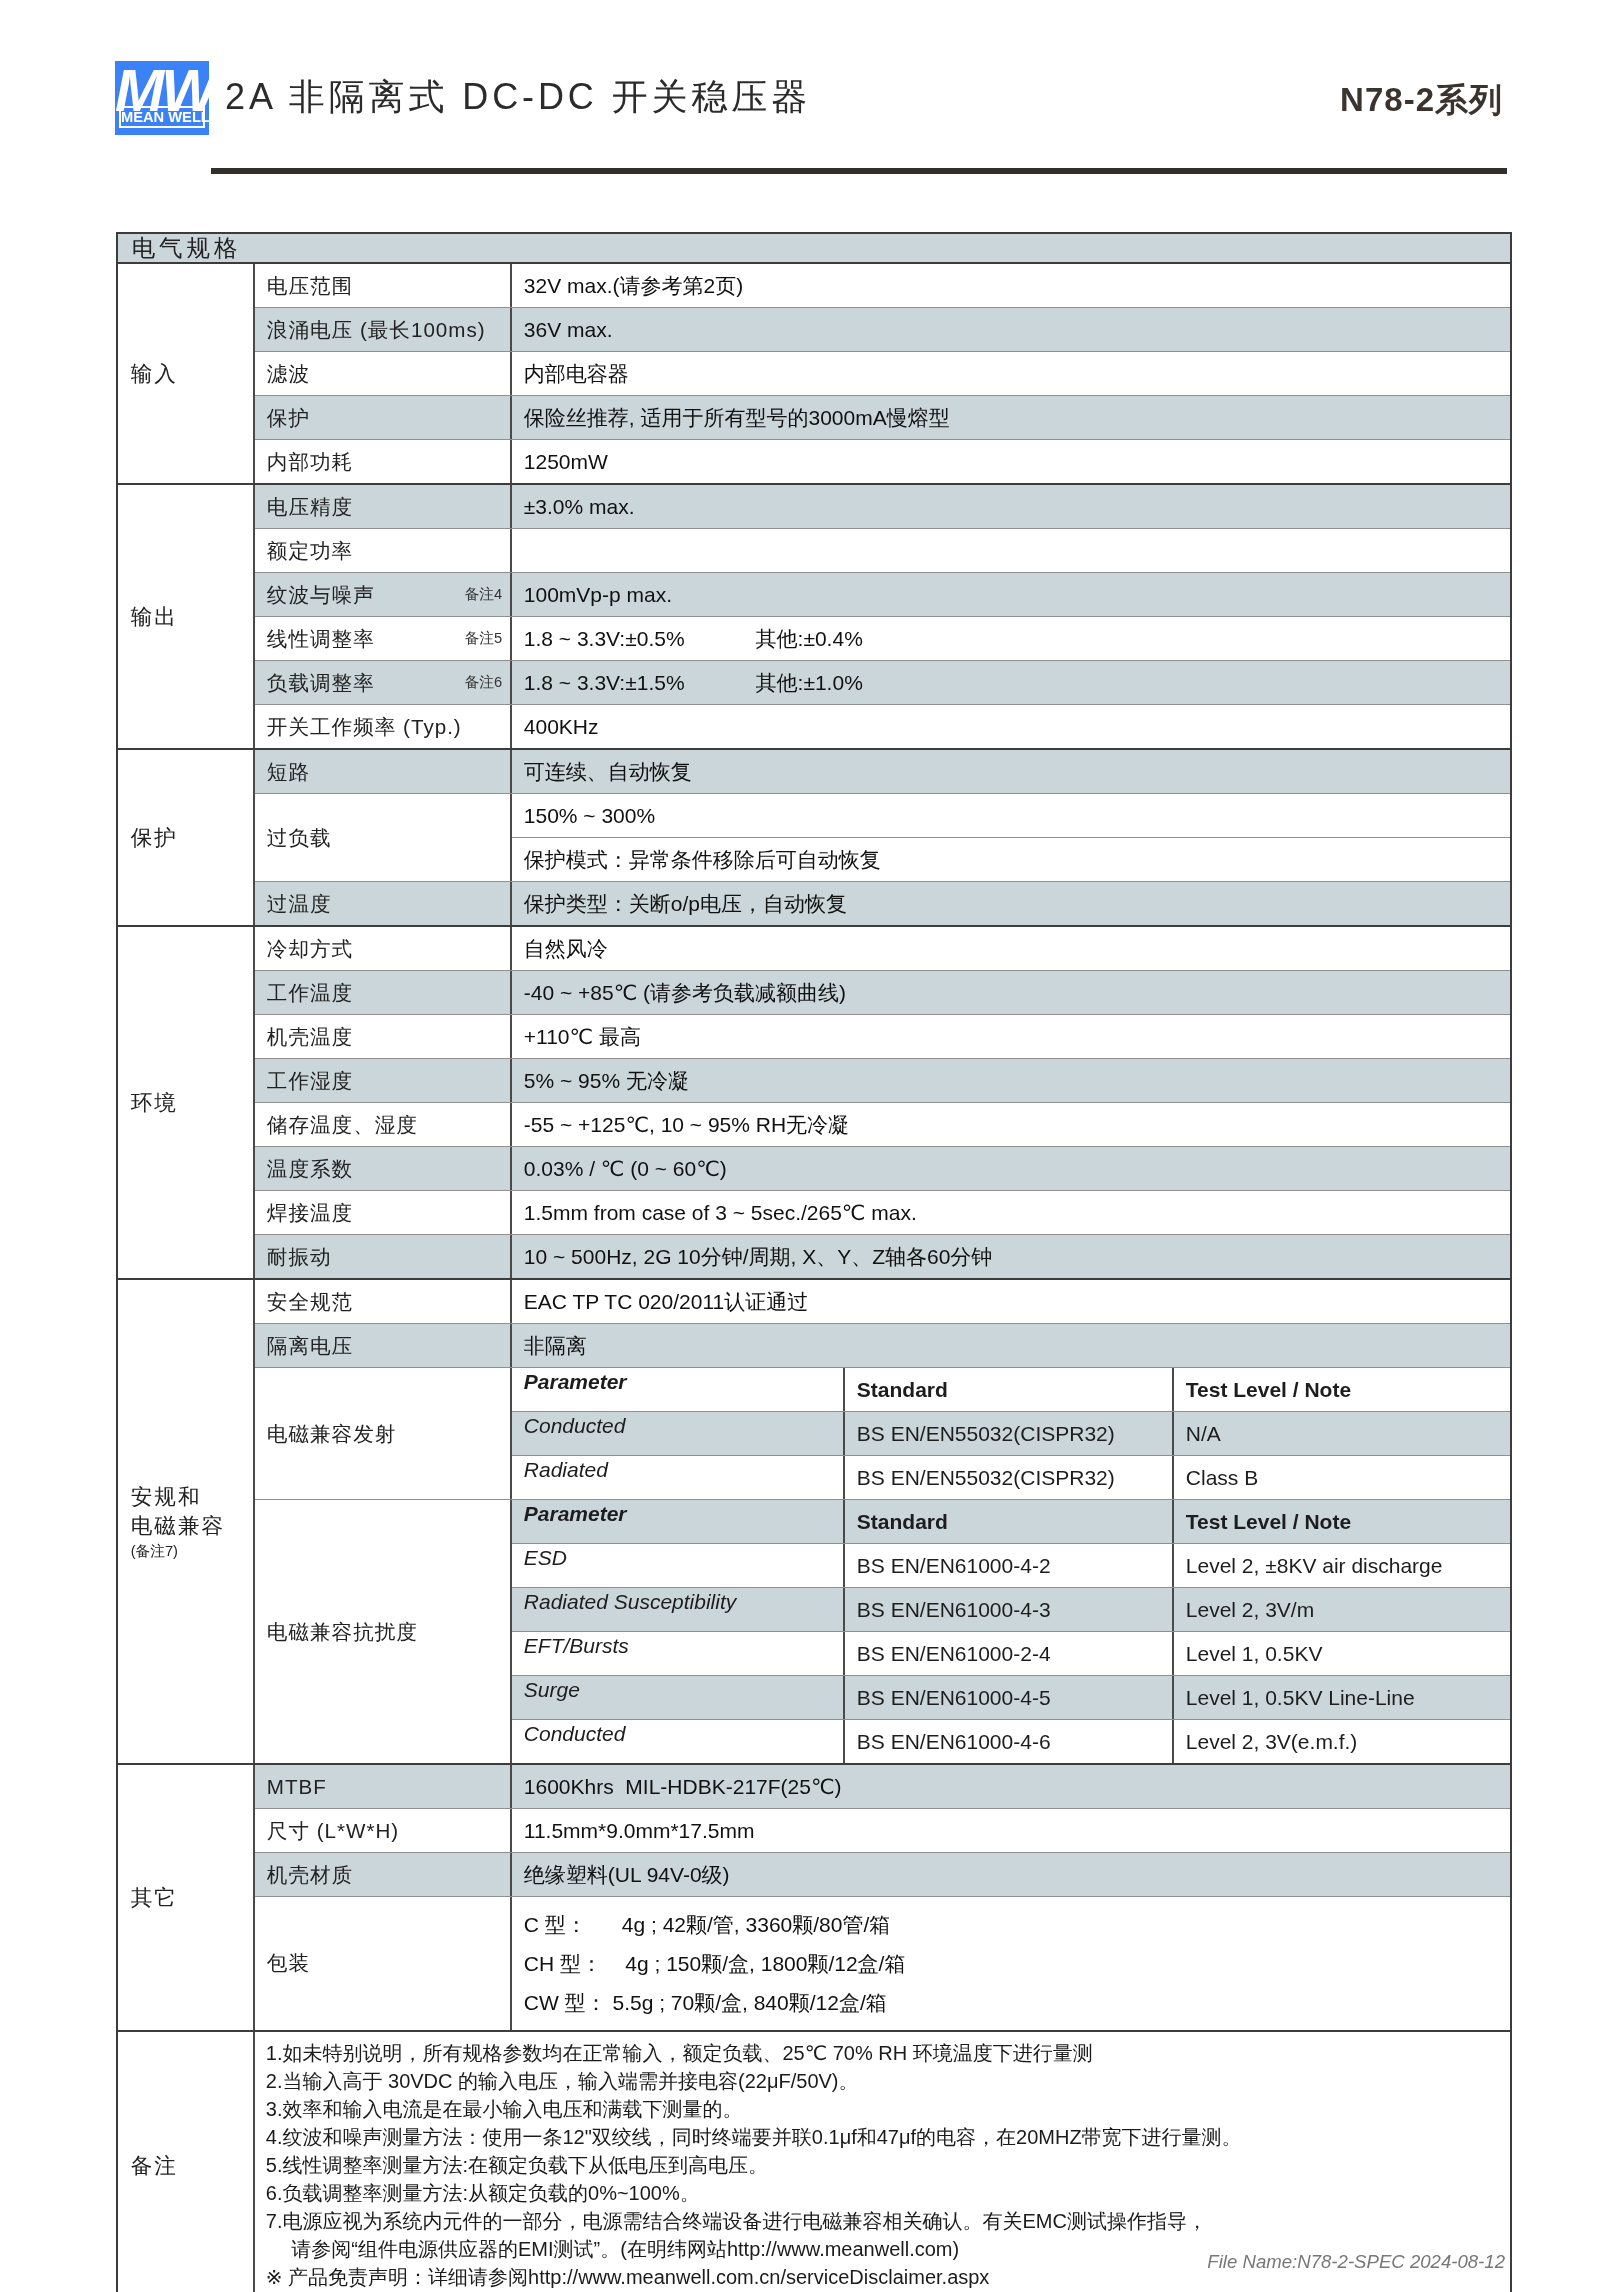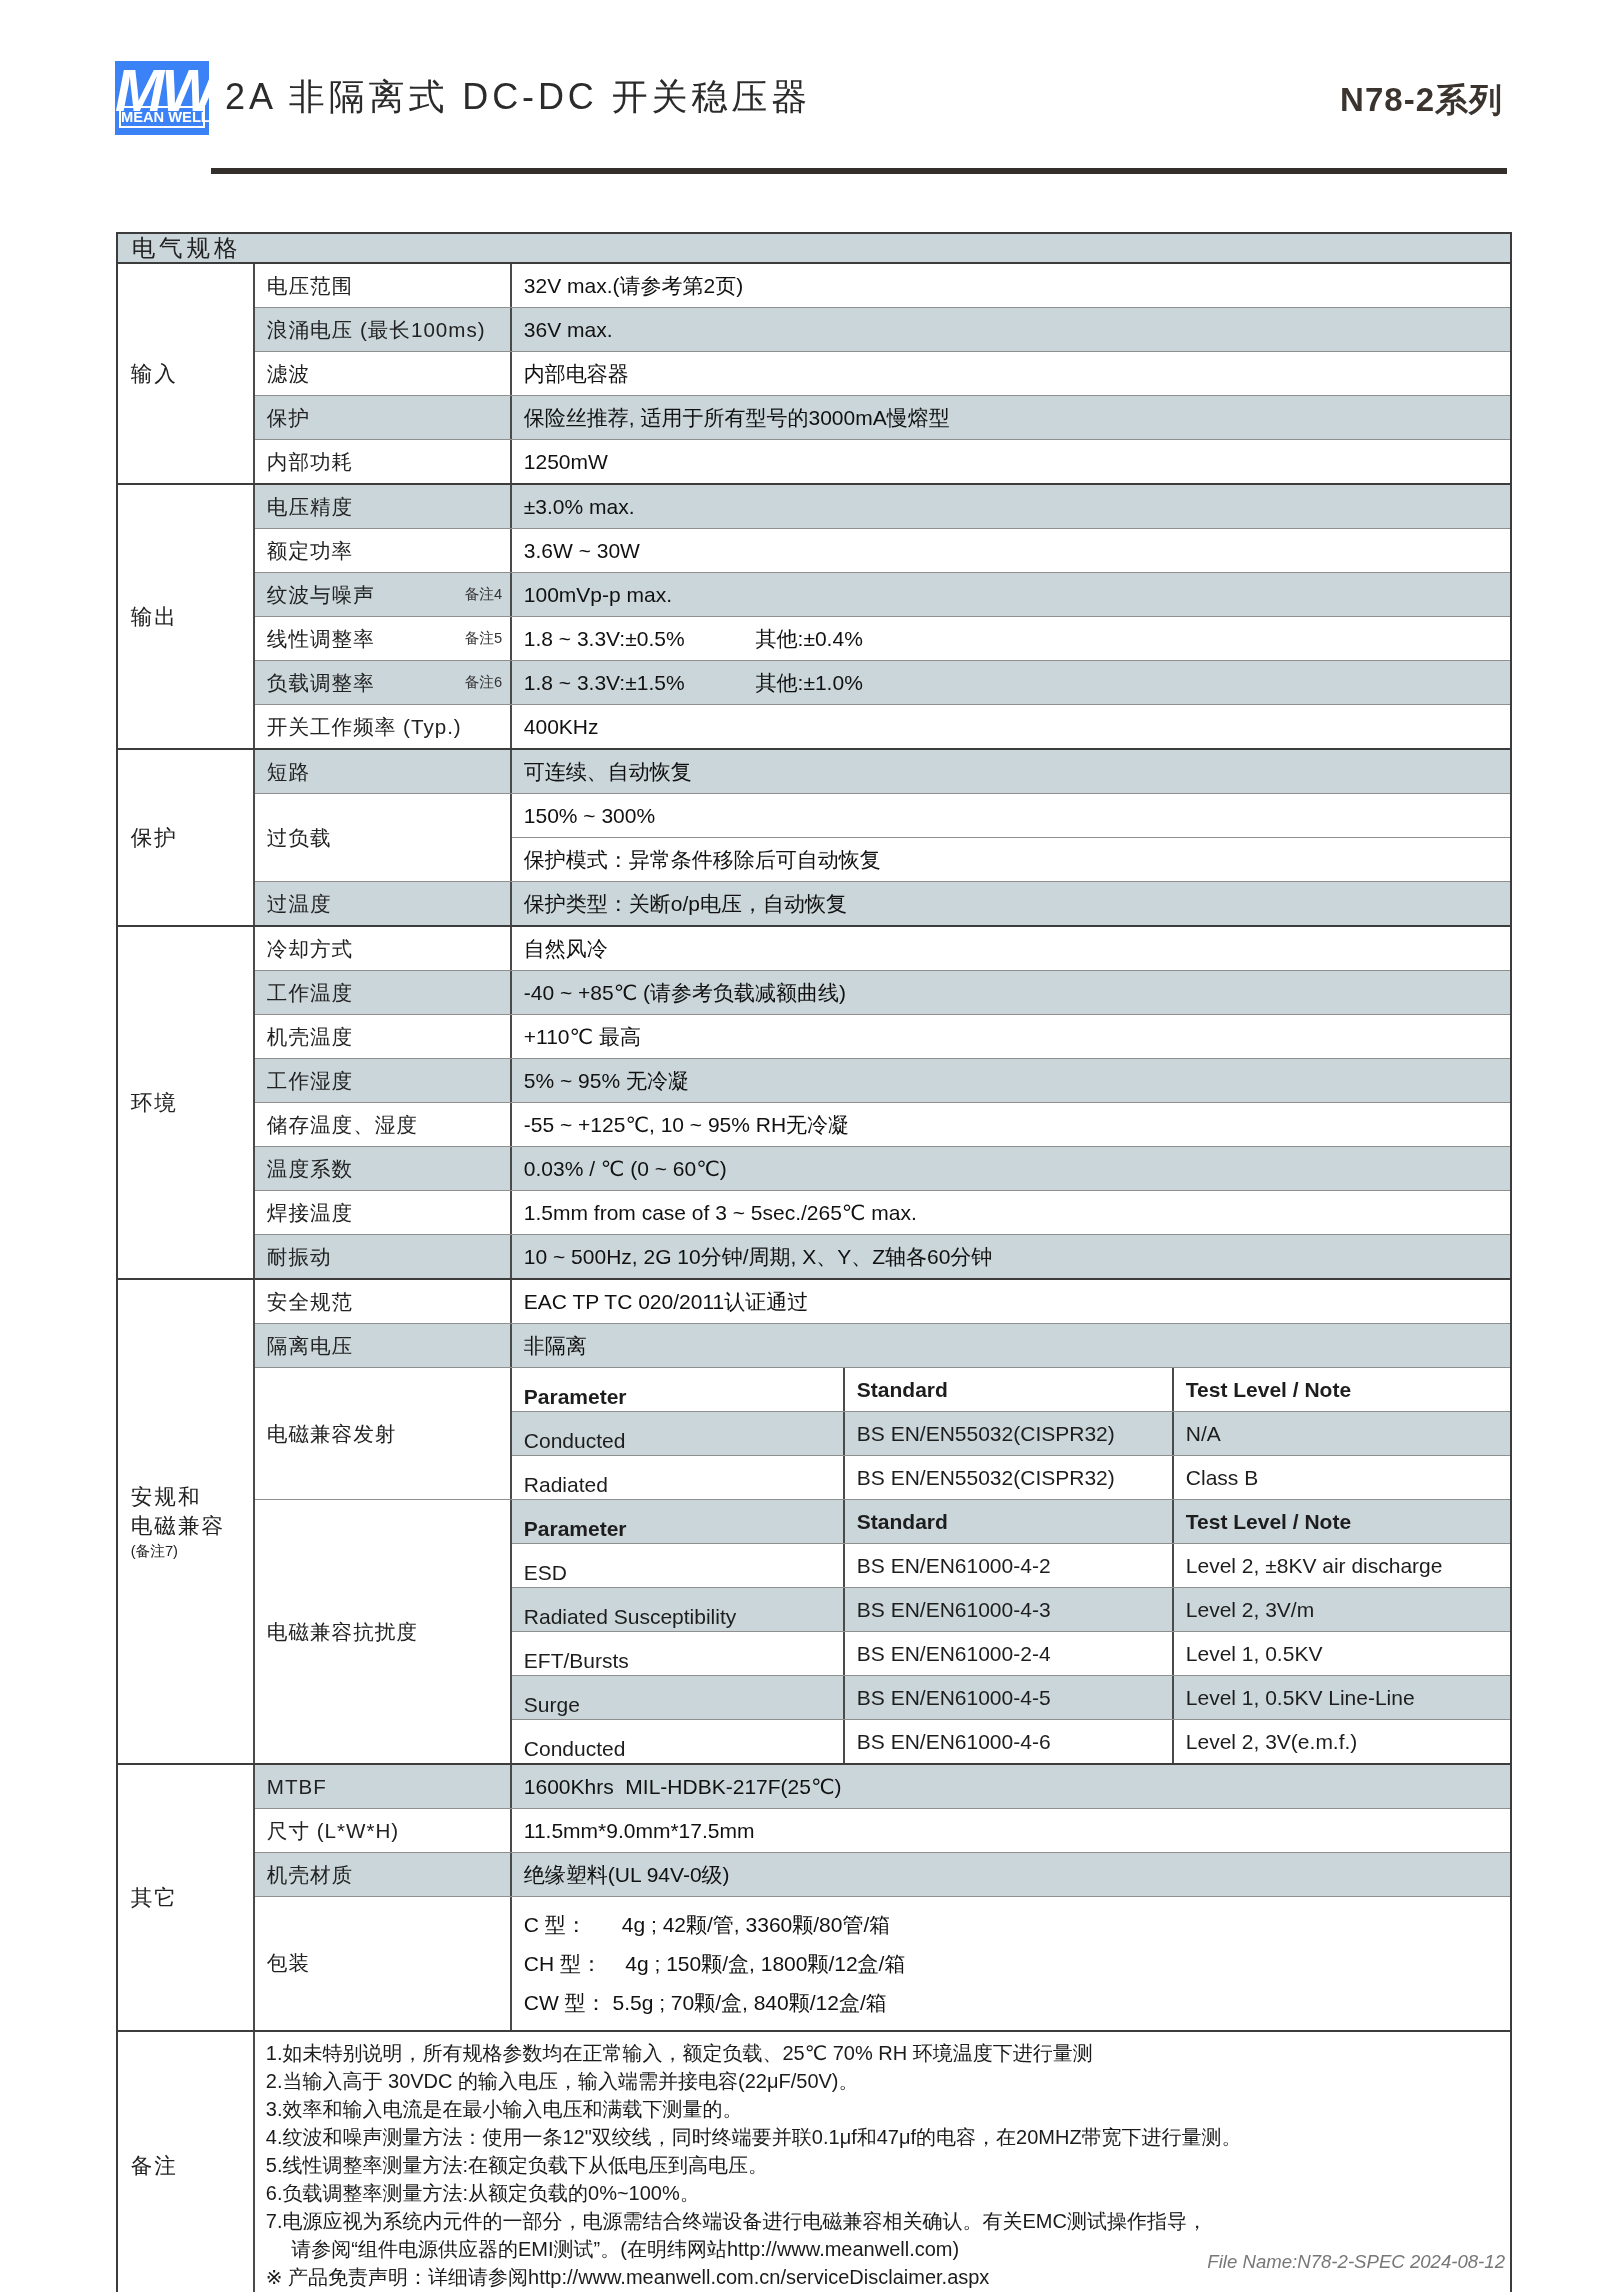--- a/index.html
+++ b/index.html
@@ -36,21 +36,21 @@
   .val{flex:1;min-width:0;display:flex;align-items:center;padding:2px 7.8px 2px 11.8px;
     font-size:21px;color:#111;white-space:pre-wrap;}
   .v2{margin-left:71px;}
   
   .grouprow{display:flex;border-top:1px solid #8f8f8f;}
   .glabel{align-self:stretch;display:flex;align-items:center;}
   .gvals{flex:1;min-width:0;display:flex;flex-direction:column;}
   .gvals .row{border-top:1px solid #8f8f8f;}
   
   .c1{width:333px;flex:0 0 333px;border-right:2px solid #4a4a4a;box-sizing:border-box;
-    display:flex;align-items:flex-end;padding:2px 7.8px 2px 11.8px;font-size:21px;}
+    display:flex;align-items:flex-start;padding:2px 7.8px 2px 11.8px;font-size:21px;font-style:italic;}
   .c2{width:329px;flex:0 0 329px;border-right:2px solid #4a4a4a;box-sizing:border-box;
     display:flex;align-items:center;padding:2px 7.8px 2px 11.8px;font-size:21px;}
   .c3{flex:1;min-width:0;display:flex;align-items:center;padding:2px 7.8px 2px 11.8px;font-size:21px;}
   .bold{font-weight:bold;}
   
   .val.multiline{flex-direction:column;align-items:flex-start;justify-content:center;padding:7.8px 7.8px 7.8px 11.8px;}
   .val.multiline .pline{line-height:39px;white-space:pre-wrap;}
   .notes-cell{flex:1;min-width:0;padding:7.8px 9.8px 7.8px 10.8px;font-size:20px;color:#1b1b1b;}
   .notes-cell .nline{line-height:28px;white-space:pre-wrap;}
   .cat .cat-note{font-size:14.7px;letter-spacing:0;margin-top:2px;}
@@ -118,21 +118,20 @@
       <div class="row bg-b">
         <div class="lbl">
             <span>电压精度</span>
           </div>
         <div class="val"><span>±3.0% max.</span></div>
       </div>
       <div class="row bg-w">
         <div class="lbl">
             <span>额定功率</span>
           </div>
-        <div class="val"><span>3.6W ~ 30W</span></div>
       </div>
       <div class="row bg-b">
         <div class="lbl with-note">
             <span>纹波与噪声</span>
             <span class="note">备注4</span>
           </div>
         <div class="val"><span>100mVp-p max.</span></div>
       </div>
       <div class="row bg-w">
         <div class="lbl with-note">

